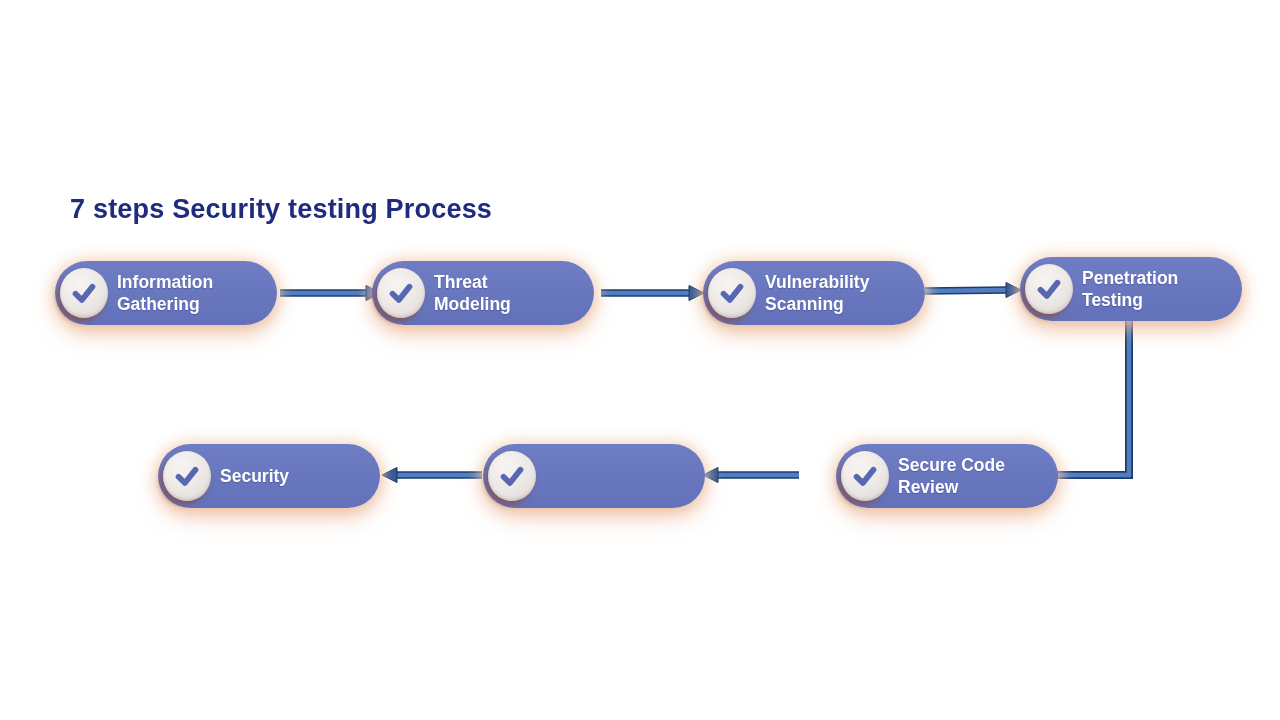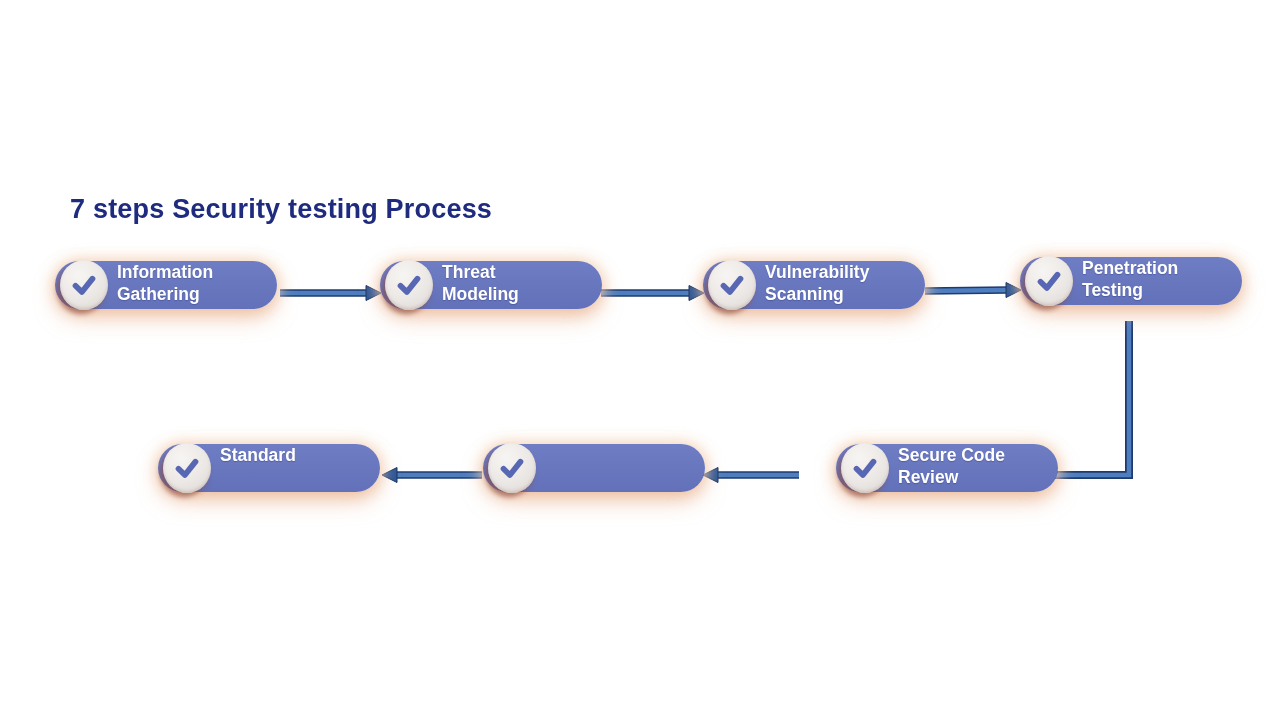--- a/index.html
+++ b/index.html
@@ -21,25 +21,25 @@
     top: 194px;
     margin: 0;
     font-size: 27px;
     font-weight: 600;
     letter-spacing: 0.2px;
     color: #1E2B7F;
   }
   .pill {
     position: absolute;
     width: 222px;
-    height: 48px;
+    height: 64px;
     background: linear-gradient(180deg, #6F7DC5 0%, #6876BE 55%, #6271B9 100%);
     border-radius: 34px;
     display: flex;
-    align-items: flex-start;
+    align-items: center;
     box-shadow: 0 10px 22px -2px rgba(228, 158, 116, 0.55),
                 0 0 14px 3px rgba(246, 216, 190, 0.85);
   }
   .check-badge {
     position: absolute;
     left: 5px;
     top: 50%;
     transform: translateY(-50%);
     width: 48px;
     height: 50px;
@@ -60,21 +60,21 @@
     margin-right: 8px;
     color: #FFFFFF;
     font-size: 17.5px;
     font-weight: bold;
     line-height: 1.28;
     white-space: pre-line;
     text-shadow: 0 1px 1px rgba(40, 50, 110, 0.35);
   }
   
   #pill-1 { left: 55px;   top: 261px; }
-  #pill-2 { left: 380px;  top: 261px; }
+  #pill-2 { left: 372px;  top: 261px; }
   #pill-3 { left: 703px;  top: 261px; }
   #pill-4 { left: 1020px; top: 257px; }
   #pill-5 { left: 836px;  top: 444px; }
   #pill-6 { left: 483px;  top: 444px; }
   #pill-7 { left: 158px;  top: 444px; }
   #connector-layer {
     position: absolute;
     left: 0; top: 0;
     width: 1280px;
     height: 720px;
@@ -178,16 +178,16 @@
         </svg>
     </span>
   </div>
 
   <div id="pill-7" class="pill">
     <span class="check-badge">
       <svg viewBox="0 0 48 48">
           <path d="M12 25 L21 34 L36 15" fill="none" stroke="#5767B3" stroke-width="8" stroke-linecap="round" stroke-linejoin="round"></path>
         </svg>
     </span>
-    <span class="pill-label">Standard</span>
+    <span class="pill-label">Security</span>
   </div>
 
 </div>
 
 </body></html>

